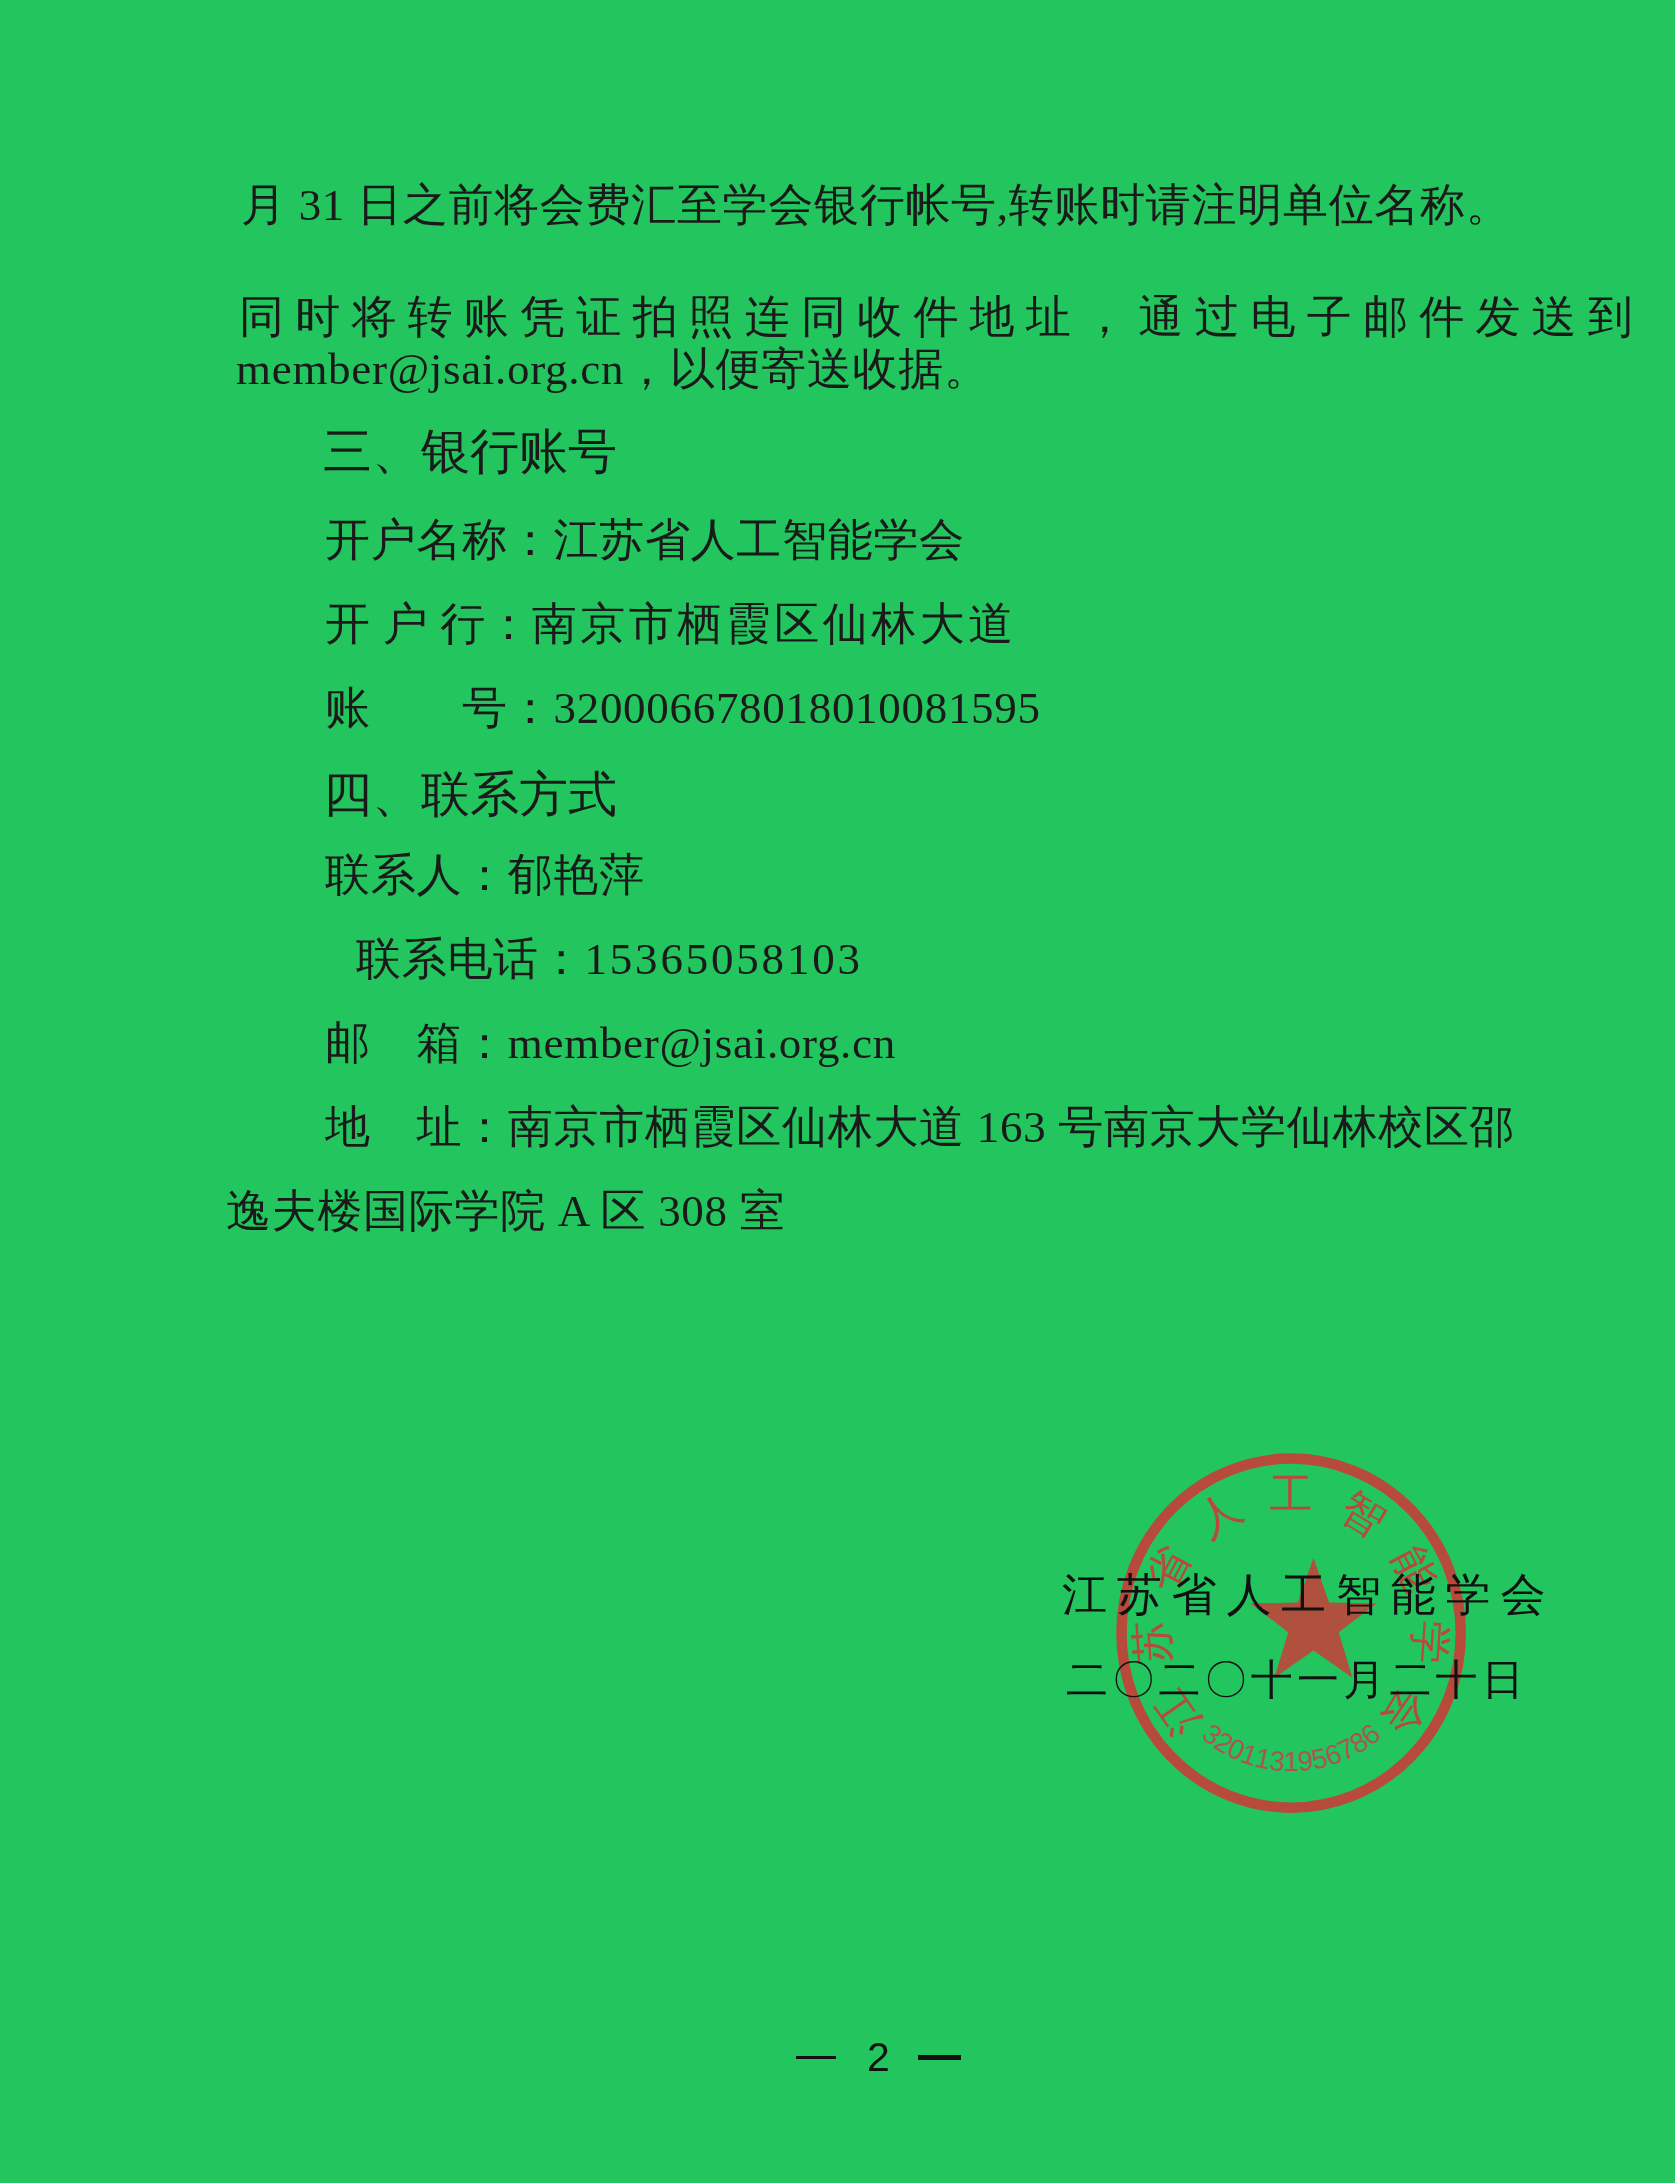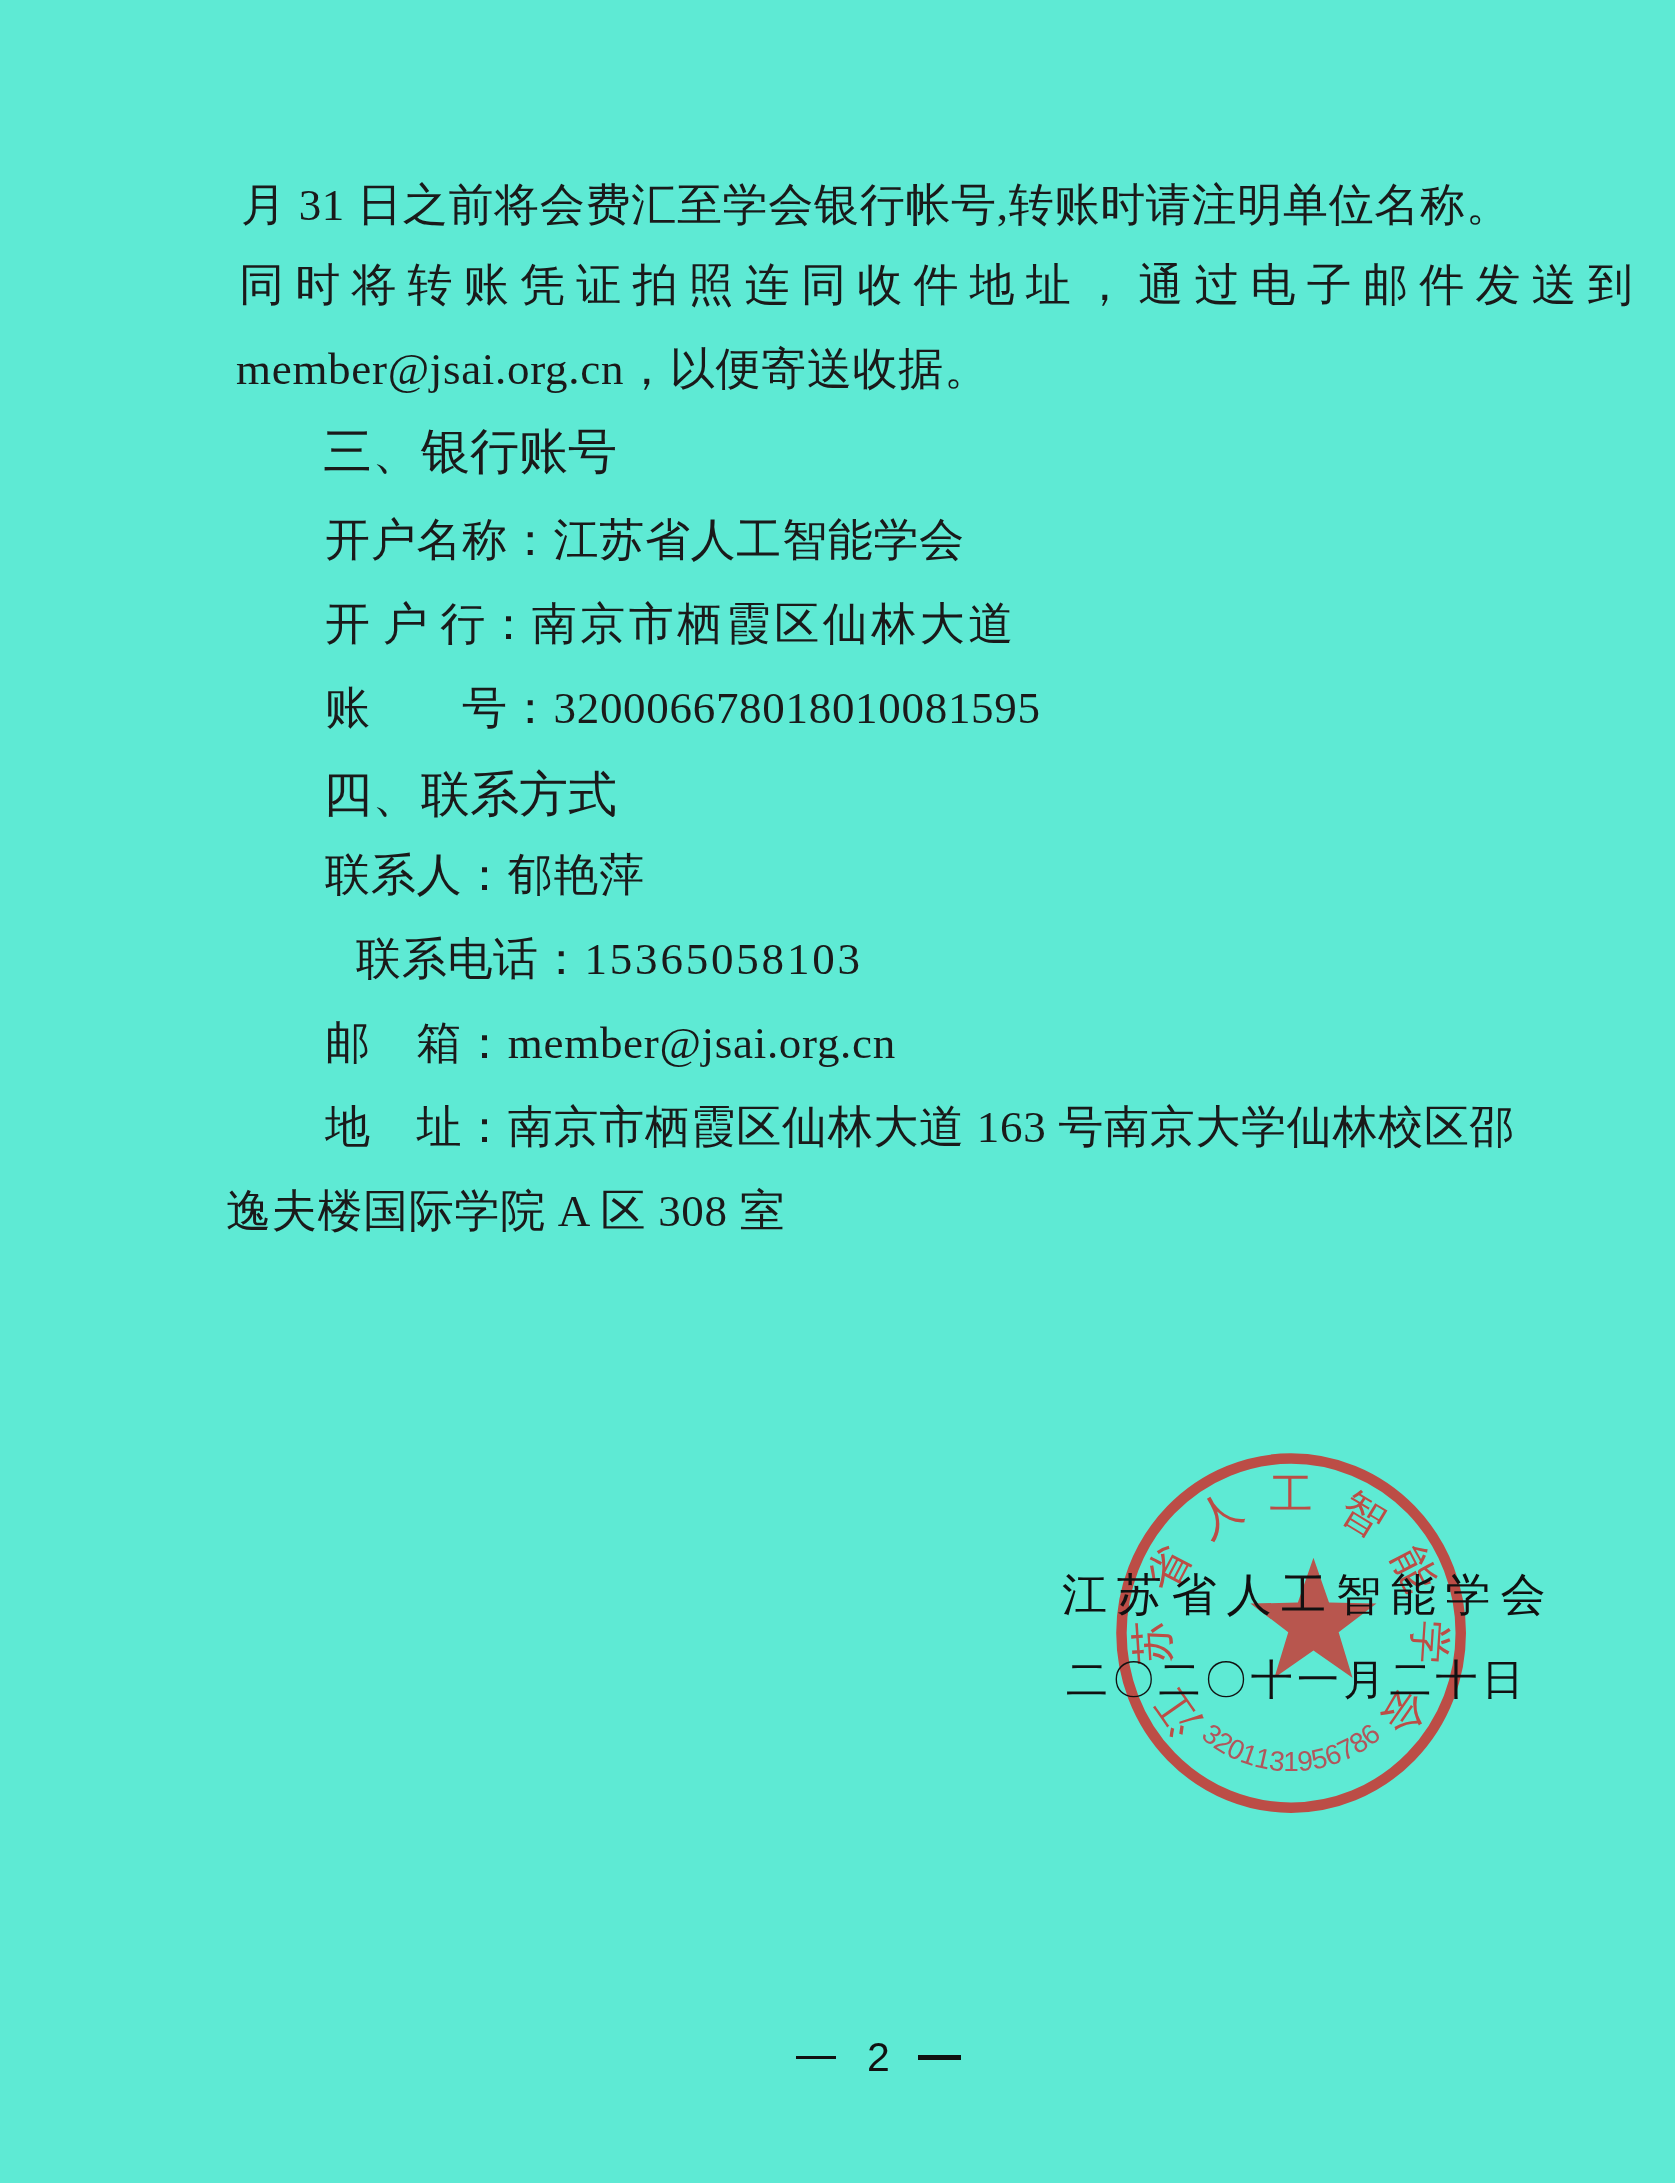--- a/index.html
+++ b/index.html
@@ -1,33 +1,33 @@
 <!DOCTYPE html>
 <html style="font-size:11.2px"><head>
 <meta charset="utf-8">
 <style>
   html,body{margin:0;padding:0;background:#e8e8e8;}
   .page{
     position:relative;
     width:1676px;height:2183px;
-    background:#5eead4;
+    background:#22c55e;
     overflow:hidden;
     font-family:"Liberation Serif","DejaVu Serif",serif;
     color:#1a1a1a;
   }
   .line{
     position:absolute;
     font-size:45px;
     line-height:1;
     white-space:pre;
     letter-spacing:0.7px;
     color:#1a1a1a;
   }
   .line .label,.line .value{white-space:pre;}
-  .spread{letter-spacing:11.2px;}
+  .spread{letter-spacing:11.2px;margin-top:32px;}
   .heading{
     font-family:"Liberation Sans","DejaVu Sans",sans-serif;
     font-weight:400;
     font-size:49px;
     letter-spacing:0;
   }
   .sig-line{
     position:absolute;
     font-size:45px;
     line-height:1;

